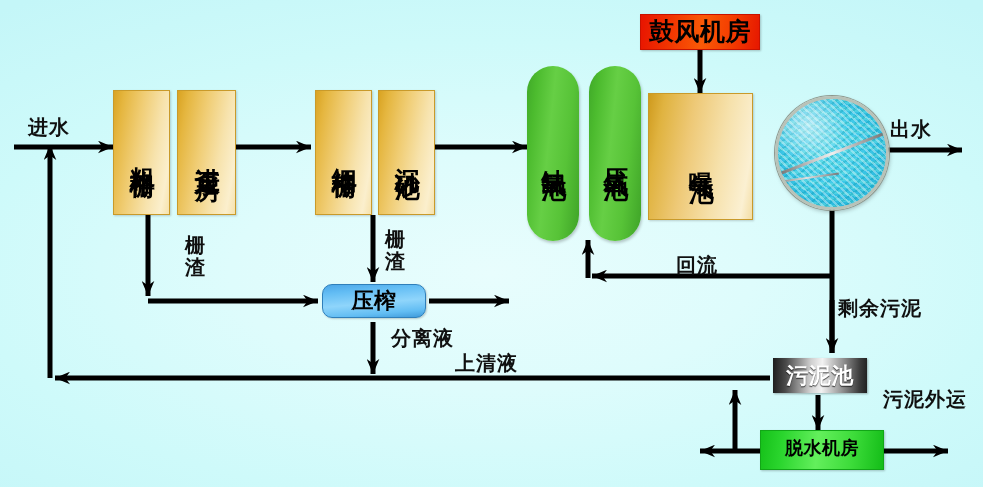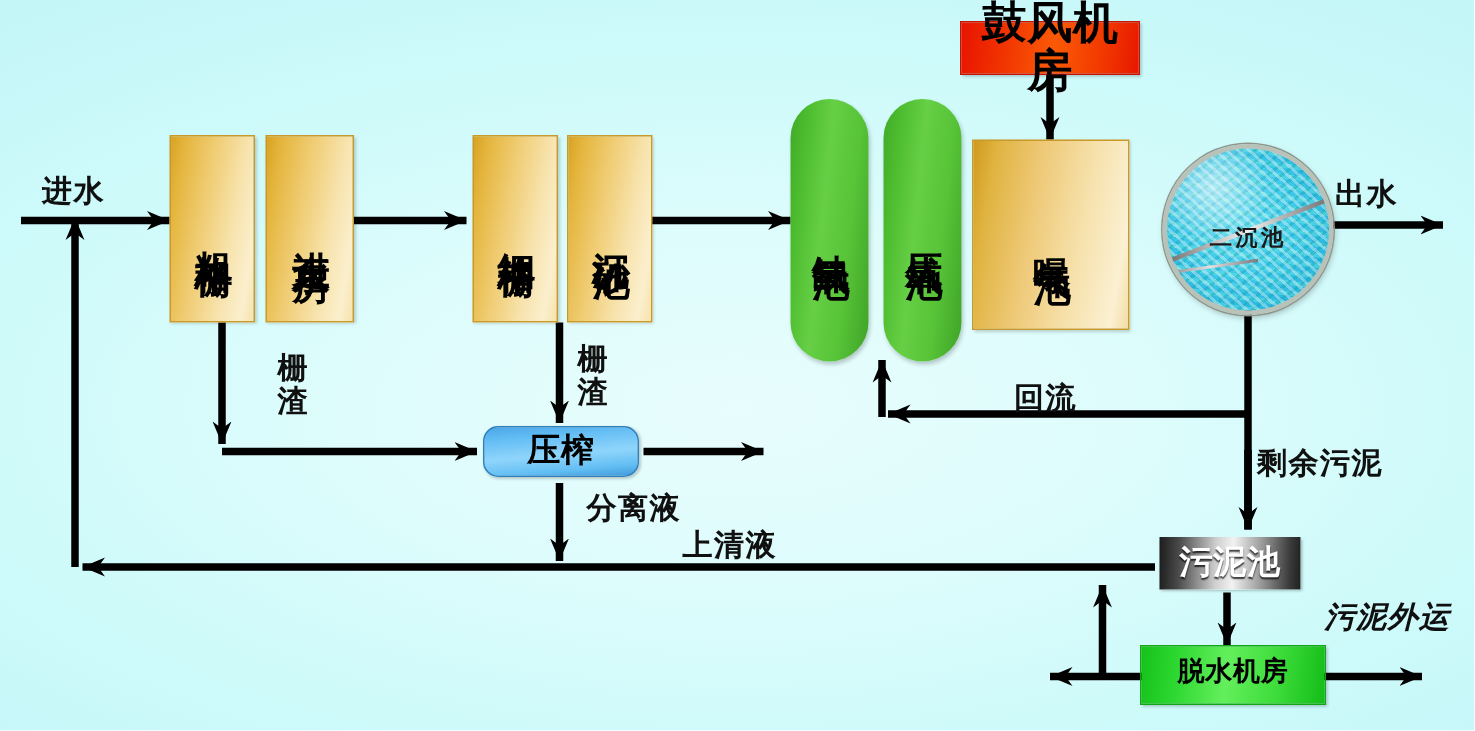--- a/index.html
+++ b/index.html
@@ -69,21 +69,21 @@
     background: linear-gradient(96deg, #3fa828 0%, #4cbb2e 16%, #66cf45 42%, #57c337 70%, #3ea327 100%);
     border-radius: 999px;
     font-size: 25px;
     box-shadow: 1px 2px 3px rgba(0,0,0,0.22);
   }
 
   
   .red-box {
     background: linear-gradient(97deg, #e81400 0%, #f03000 22%, #fa5a07 52%, #f33a00 78%, #e61800 100%);
     border: 1px solid #c81200;
-    font-size: 30px;
+    font-size: 25px;
     letter-spacing: 2px;
     font-weight: 700;
     box-shadow: 1px 1px 2px rgba(0,0,0,0.22);
   }
 
   
   .blue-box {
     background: linear-gradient(175deg, #4ca6e8 0%, #63bdf4 22%, #8fd5fb 55%, #62bdf3 82%, #3f9ada 100%);
     border: 1px solid #2f7fba;
     font-size: 22px;
@@ -257,21 +257,20 @@
     <span class="lbl">曝气池</span>
   </div>
 
   <div class="node red-box" style="left:640px; top:14px; width:120px; height:36px;">
     <span class="lbl">鼓风机房</span>
   </div>
 
   <div class="clarifier" style="left:775px; top:96px; width:108px; height:108px;">
     <div class="bridge"></div>
     <div class="bridge2"></div>
-    <div class="cl-label">二沉池</div>
   </div>
 
   <div class="node blue-box" style="left:322px; top:284px; width:104px; height:34px;border-radius:10px;">
     <span class="lbl">压榨</span>
   </div>
 
   <div class="node grey-box" style="left:773px; top:358px; width:94px; height:35px;">
     <span class="lbl">污泥池</span>
   </div>
 
@@ -289,15 +288,15 @@
 
 
   <div class="edge-label" style="left:381px; top:325px;margin-left:10px;">分离液</div>
 
   <div class="edge-label" style="left:455px; top:350px;">上清液</div>
 
   <div class="edge-label" style="left:676px; top:252px;">回流</div>
 
   <div class="edge-label" style="left:838px; top:295px;">剩余污泥</div>
 
-  <div class="edge-label" style="left:883px; top:398px;font-style:italic;">污泥外运</div>
+  <div class="edge-label" style="left:883px; top:386px;">污泥外运</div>
 
 </div>
 
 </body></html>

